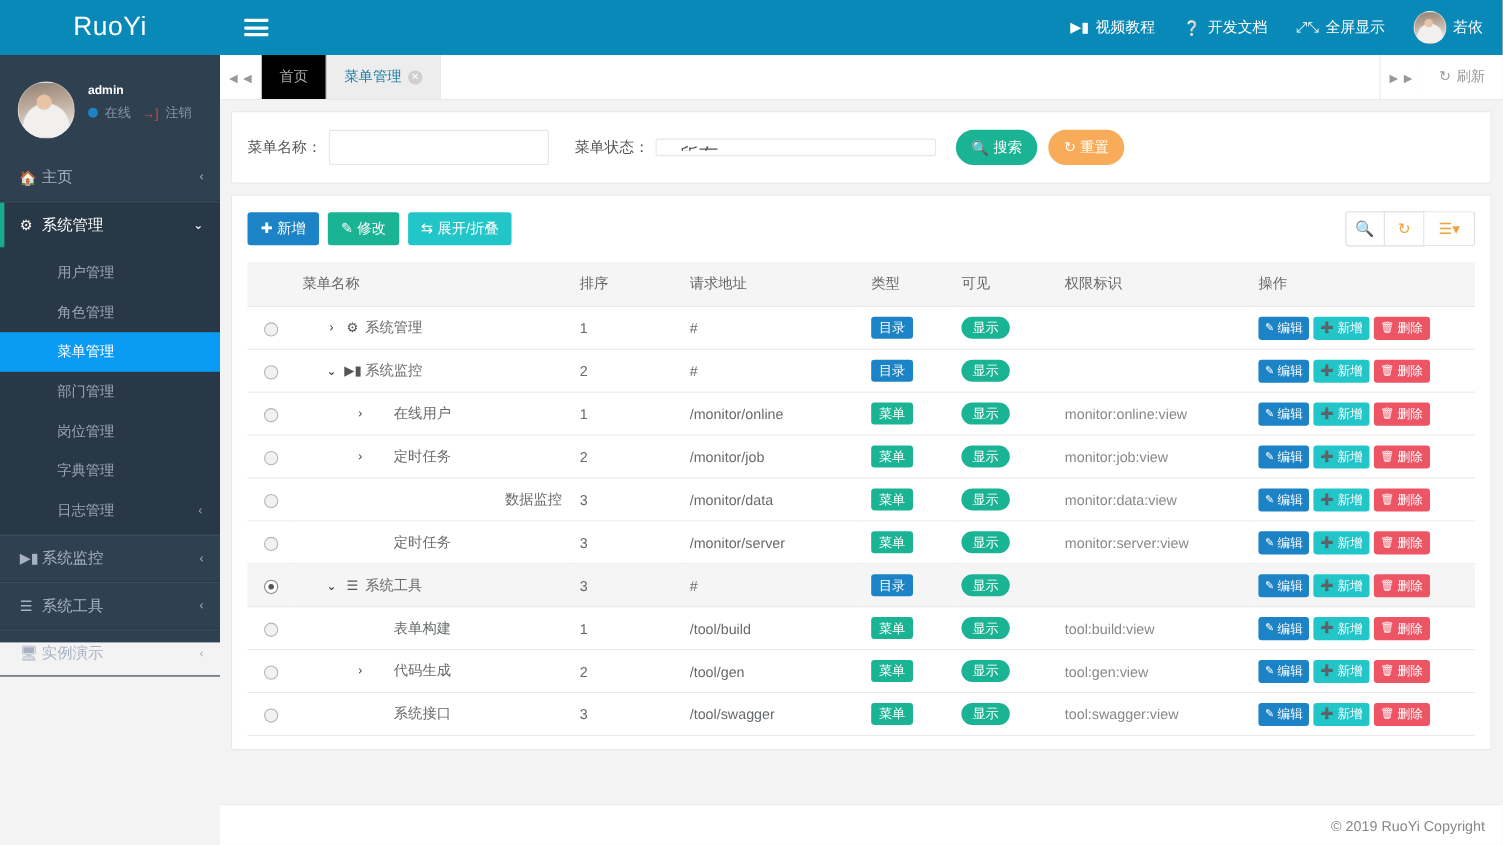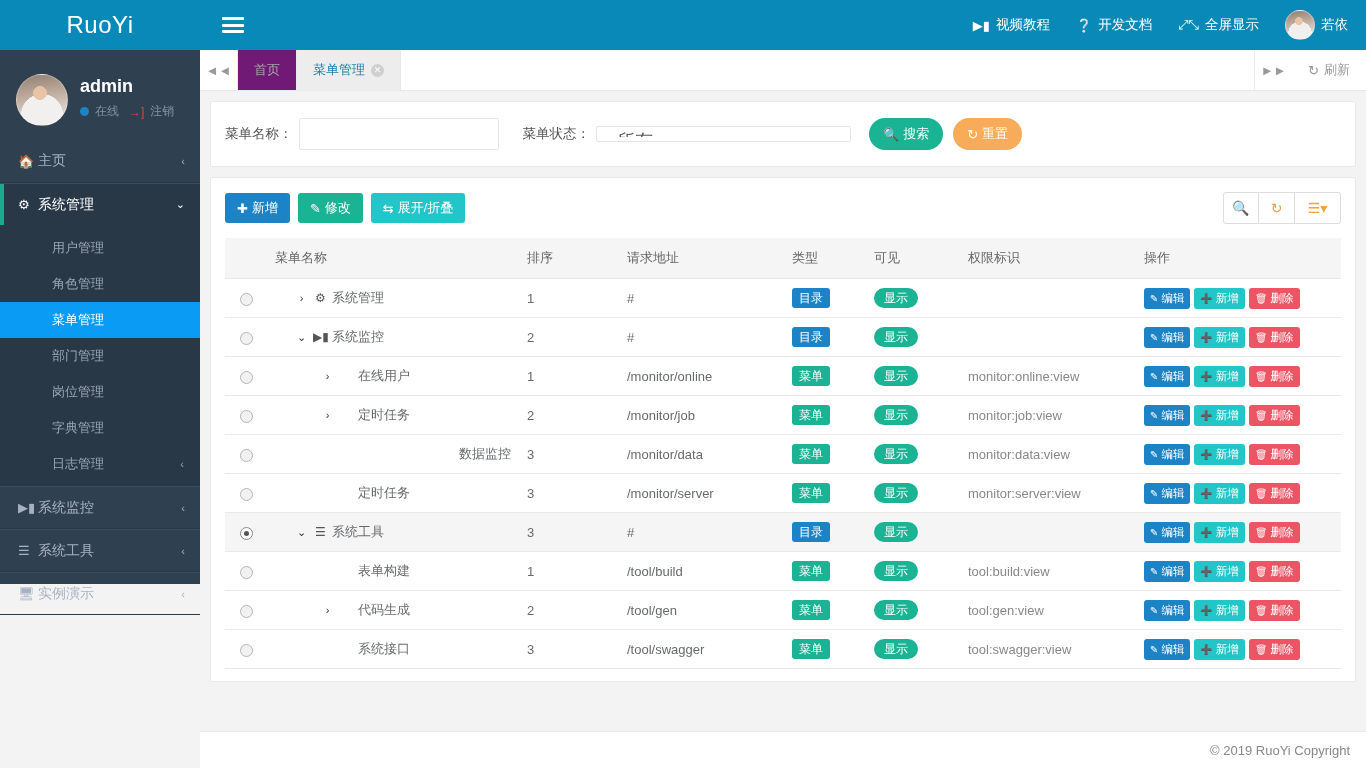--- a/index.html
+++ b/index.html
@@ -29,21 +29,21 @@
     width: 52px; height: 52px; border-radius: 50%;
     margin: 6px 12px 0 16px; flex: none;
     background:
       radial-gradient(circle at 46% 36%, #e8c3a6 0 16%, transparent 17%),
       radial-gradient(circle at 50% 80%, #f2f0ee 0 44%, transparent 45%),
       linear-gradient(170deg, #8f7f72 0%, #b9a596 35%, #d9cfc6 70%, #efe9e4 100%);
     border: 1px solid rgba(255,255,255,.25);
     overflow: hidden;
   }
   #profile-text { padding-top: 8px; }
-  #profile-name { color: #fff; font-weight: bold; font-size: 18px; margin-bottom: 6px; }
+  #profile-name { color: #fff; font-weight: bold; font-size: 11px; margin-bottom: 6px; }
   #profile-row { display: flex; align-items: center; gap: 4px; font-size: 12px; }
   .dot-online {
     display: inline-block; width: 9px; height: 9px; border-radius: 50%;
     background: #1c84c6; margin-right: 2px;
   }
   .pf-link { color: #8095a8; text-decoration: none; }
   .logout-ico { color: #e2452f; font-size: 12px; margin: 0 2px 0 6px; }
 
   .nav-item {
     position: relative;
@@ -111,21 +111,21 @@
   }
   .tab-arrow {
     width: 38px; display: flex; align-items: center; justify-content: center;
     background: #fff; border-right: 1px solid #e7eaec;
     color: #999; font-size: 13px; cursor: pointer;
   }
   .tab-arrow.right { border-right: none; border-left: 1px solid #e7eaec; }
   .tab {
     display: flex; align-items: center; gap: 6px;
     padding: 0 16px; font-size: 13px;
-    background: #701a75; color: #a7a7a7;
+    background: #000000; color: #a7a7a7;
     border-right: 1px solid #e7eaec; cursor: pointer;
   }
   .tab.active { background: #ededed; color: #1d7fa8; }
   .tab-close {
     display:inline-flex; align-items:center; justify-content:center;
     width: 13px; height: 13px; border-radius: 50%;
     background: #cfcfcf; color: #fff; font-size: 9px; line-height: 1;
   }
   .tab-spacer { flex: 1; background: #fff; }
   .tab-refresh {

